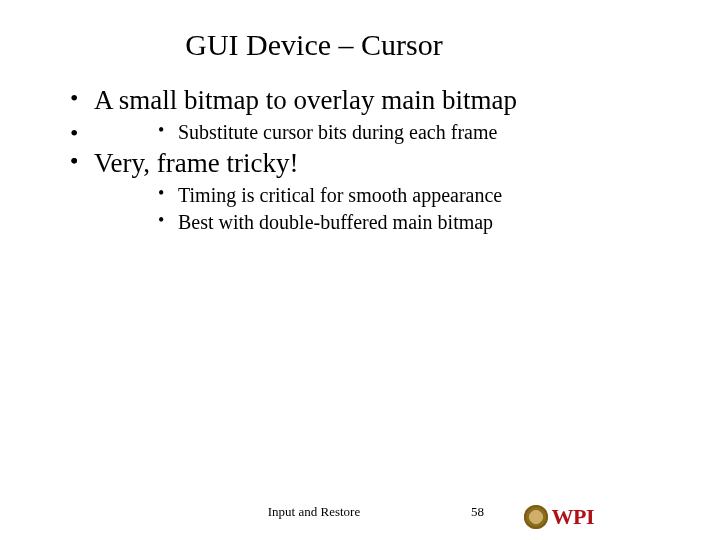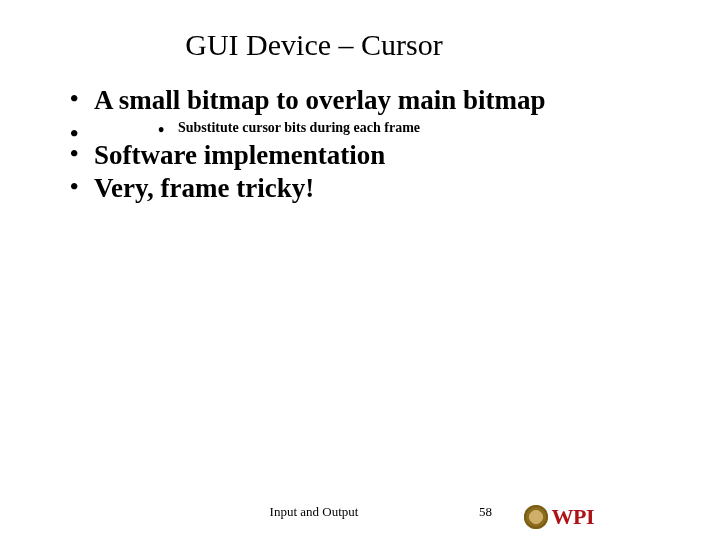--- a/index.html
+++ b/index.html
@@ -20,21 +20,20 @@
   .title {
     text-align: center;
     font-size: 30px;
     padding-top: 28px;
     padding-bottom: 10px;
   }
   ul.top {
     margin: 12px 0 0 0;
     padding: 0 40px 0 70px;
     list-style: none;
-    font-weight: bold;
   }
   ul.top > li {
     font-size: 27px;
     line-height: 1.22;
     position: relative;
     padding-left: 24px;
     margin: 0;
   }
   ul.top > li::before {
     content: "•";
@@ -42,21 +41,21 @@
     left: 0;
     top: 0;
     font-size: 24px;
   }
   ul.sub {
     margin: 2px 0 2px 0;
     padding: 0 0 0 64px;
     list-style: none;
   }
   ul.sub > li {
-    font-size: 14px;
+    font-size: 20px;
     line-height: 1.32;
     position: relative;
     padding-left: 20px;
     margin: 0;
   }
   ul.sub > li::before {
     content: "•";
     position: absolute;
     left: 0;
     top: 0;
@@ -78,21 +77,21 @@
     left: 60px;
   }
   .footer-center {
     position: absolute;
     left: 0;
     right: 0;
     text-align: center;
   }
   .footer-pagenum {
     position: absolute;
-    right: 136px;
+    right: 144px;
   }
   .footer-logo {
     position: absolute;
     right: 34px;
     bottom: -4px;
     display: flex;
     align-items: center;
     gap: 4px;
   }
   .logo-seal {
@@ -118,29 +117,32 @@
   <div class="title">GUI Device – Cursor</div>
 
   <ul class="top">
     <li>A small bitmap to overlay main bitmap</li>
     <li>
       <ul class="sub">
         <li>Substitute cursor bits during each frame</li>
       </ul>
     </li>
     <li>
-      <span>Software implementation</span>
     </li>
     <li>
       <span>Very, frame tricky!</span>
+      <ul class="sub">
+        <li>Timing is critical for smooth appearance</li>
+        <li>Best with double-buffered main bitmap</li>
+      </ul>
     </li>
   </ul>
 
   <div class="footer">
-    <span class="footer-center">Input and Output</span>
+    <span class="footer-center">Input and Restore</span>
     <span class="footer-pagenum">58</span>
     <span class="footer-logo">
       <span class="logo-seal"></span>
       <span class="logo-text">WPI</span>
     </span>
   </div>
 
 </div>
 
 </body></html>

